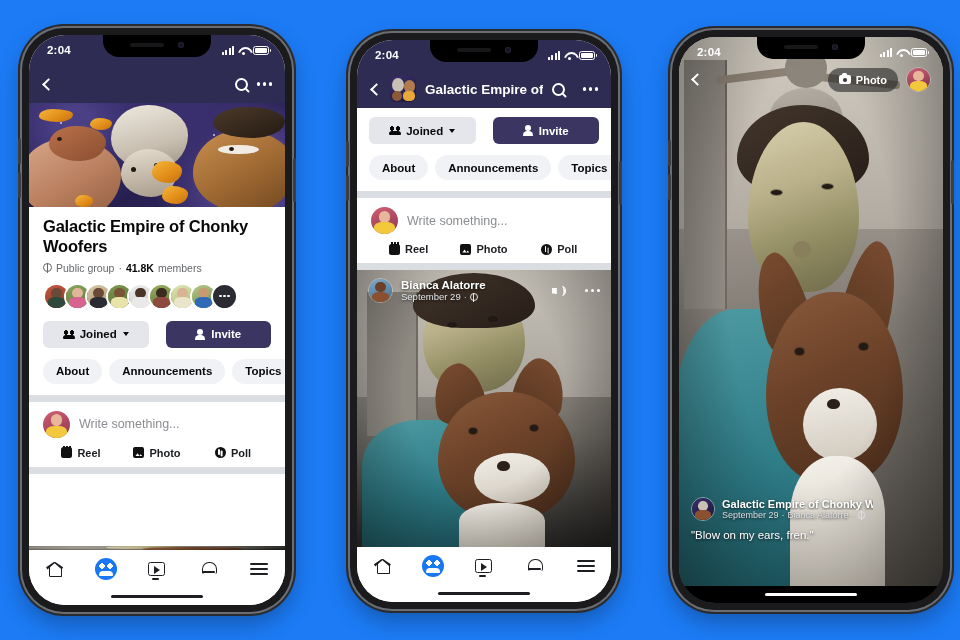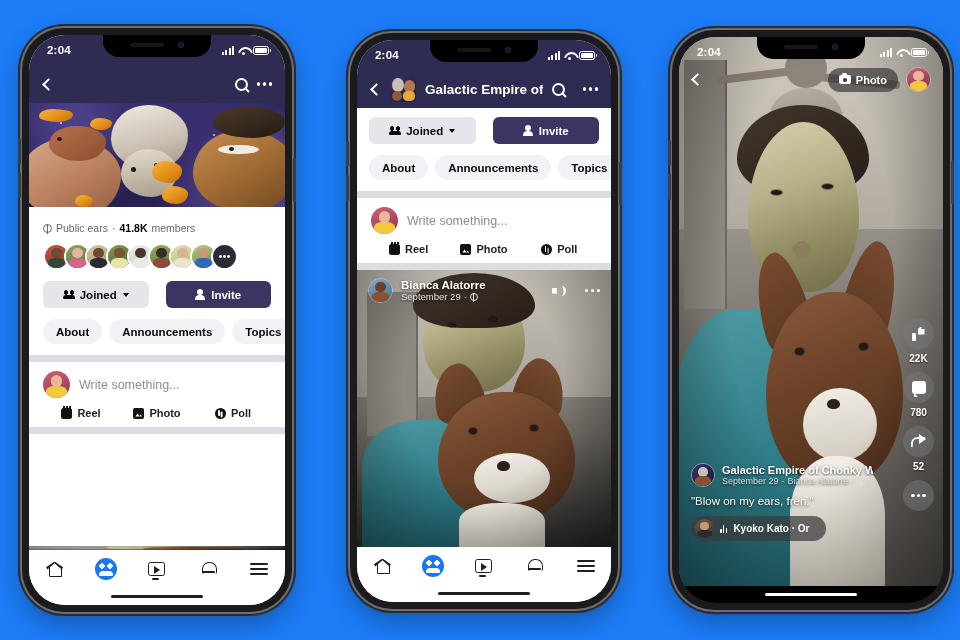--- a/index.html
+++ b/index.html
@@ -401,23 +401,24 @@
       <span style="position:absolute;left:78%;top:42%;width:5px;height:4px;border-radius:50%;background:#241a12"></span>
 
       <span class="nug" style="left:4%;top:6%;width:34px;height:13px"></span>
       <span class="nug" style="left:24%;top:14%;width:22px;height:12px"></span>
       <span class="nug" style="left:48%;top:56%;width:30px;height:22px"></span>
       <span class="nug" style="left:52%;top:80%;width:26px;height:18px"></span>
       <span class="nug" style="left:18%;top:88%;width:18px;height:12px"></span>
     </div>
 
     <div class="infoblk">
+      <div class="grp-name">Galactic Empire of Chonky Woofers</div>
       <div class="grp-meta">
         <span class="globe"></span>
-        <span>Public ears</span>
+        <span>Public group</span>
         <span>·</span>
         <b>41.8K</b>
         <span>members</span>
       </div>
 
       <div class="avrow">
         <span class="av">
             <span class="af" style="background:linear-gradient(160deg,#c2553f,#8e3a2a)">
               <span class="hd" style="background:#6b4a38"></span>
               <span class="bd" style="background:#2f4a3a"></span>
@@ -796,41 +797,20 @@
           <span>Photo</span>
         </span>
         <span class="reel-av">
           <span class="af" style="background:linear-gradient(160deg,#cf5f74,#7e2f4a)">
               <span class="hd" style="background:#e8b79a"></span>
               <span class="bd" style="background:#f2c83c"></span>
             </span>
         </span>
       </div>
 
-      <div class="rail">
-        <span class="rbtn">
-            <span class="ico-thumb"></span>
-          </span>
-        <span class="rcount">22K</span>
-        <span class="rbtn">
-            <span class="ico-comment"></span>
-          </span>
-        <span class="rcount">780</span>
-        <span class="rbtn">
-            <span class="ico-share"></span>
-          </span>
-        <span class="rcount">52</span>
-        <span class="rbtn">
-            <span class="ico-dots-v">
-              <i></i>
-              <i></i>
-              <i></i>
-            </span>
-          </span>
-      </div>
 
       <div class="reel-info">
         <div class="ri-top">
           <span class="ri-av">
             <span class="af" style="background:linear-gradient(150deg,#3b2f6b,#1c1738)">
                 <span class="hd" style="background:#c9c2b4"></span>
                 <span class="bd" style="background:#8a5030"></span>
               </span>
           </span>
           <span style="flex:1;min-width:0">
@@ -838,34 +818,20 @@
             <span class="ri-sub">
               <span>September 29</span>
               <span>·</span>
               <span>Bianca Alatorre</span>
               <span>·</span>
               <span class="gl"></span>
             </span>
           </span>
         </div>
         <div class="ri-cap">"Blow on my ears, fren."</div>
-        <div class="music">
-          <span class="mav">
-            <span class="af" style="background:linear-gradient(160deg,#6b5a48,#3a2f26)">
-                <span class="hd" style="background:#c49a76"></span>
-                <span class="bd" style="background:#2b2b33"></span>
-              </span>
-          </span>
-          <span class="eq">
-              <i></i>
-              <i></i>
-              <i></i>
-            </span>
-          <span>Kyoko Kato · Or</span>
-        </div>
       </div>
 
       <div class="homebar dark" style="position:absolute;left:0;right:0;bottom:0;z-index:7">
           <i></i>
         </div>
     </div>
   </div>
 </div>
 
 </body></html>

